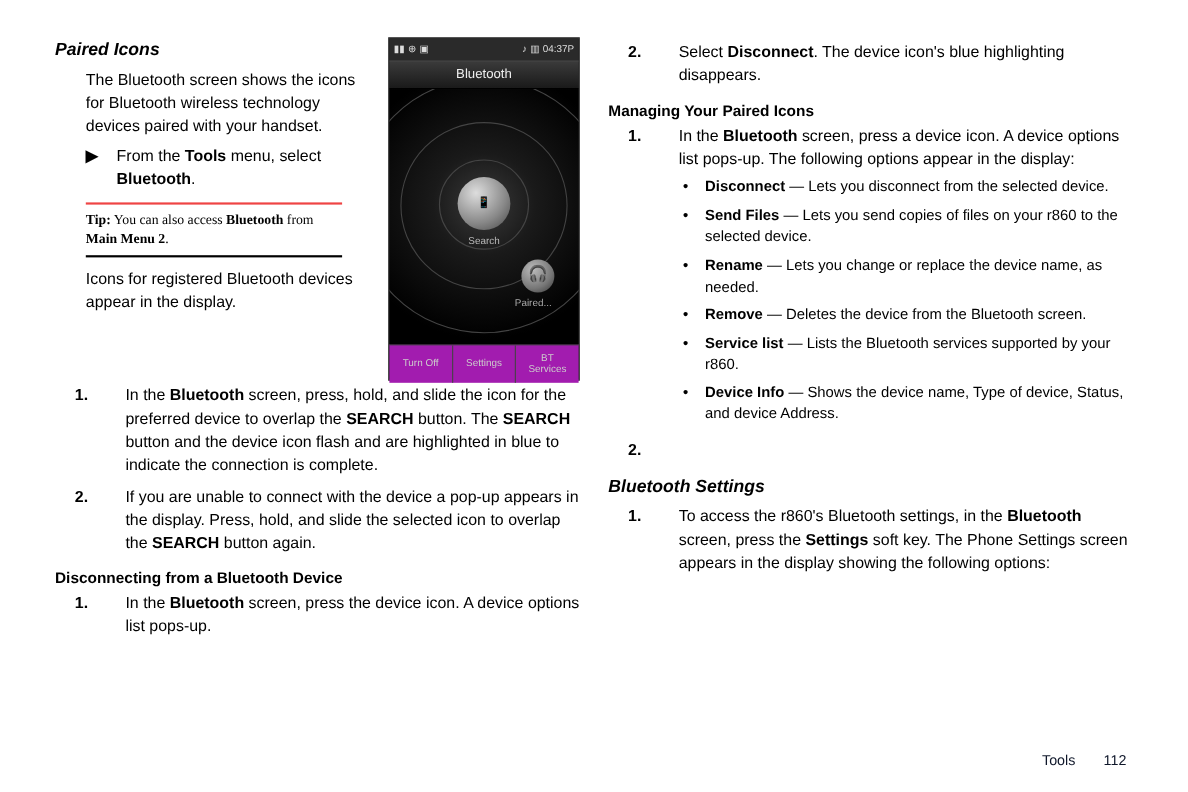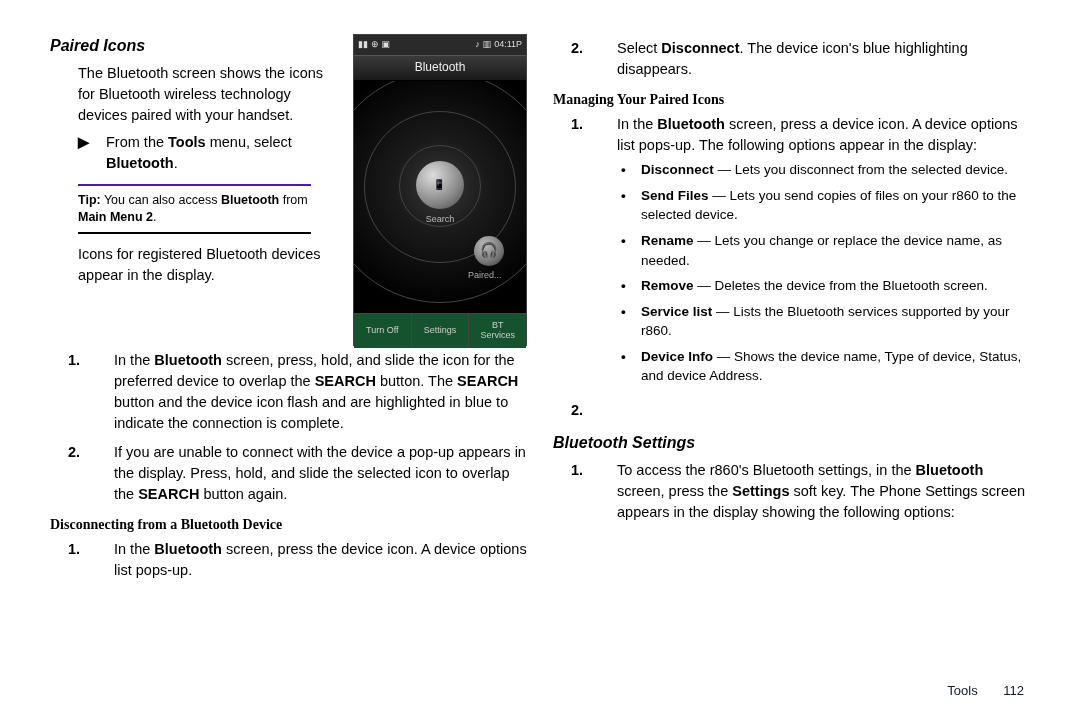--- a/index.html
+++ b/index.html
@@ -28,21 +28,21 @@
     font-style: italic;
     font-weight: bold;
     font-size: 16px;
     margin: 0 0 6px 0;
     font-family: Arial, Helvetica, sans-serif;
   }
   .subhead {
     font-weight: bold;
     font-size: 14px;
     margin: 10px 0 4px 0;
-    font-family: Liberation Serif, serif;
+    font-family: Liberation Sans, sans-serif;
   }
   .indent {
     margin-left: 28px;
   }
   .ol {
     list-style: none;
     padding: 0;
     margin: 4px 0 0 0;
   }
   .ol > li {
@@ -67,26 +67,27 @@
     margin-bottom: 6px;
     font-size: 13.5px;
   }
   .bullets > li::before {
     content: "•";
     min-width: 20px;
     padding-left: 4px;
     font-weight: bold;
   }
   .tip-box {
-    border-top: 2px solid #4c1d95;
+    border-top: 2px solid #ef4444;
     border-bottom: 2px solid #000;
     padding: 6px 0;
     margin: 10px 28px 10px 28px;
     font-size: 12.5px;
     line-height: 1.35;
+    font-family: Liberation Serif, serif;
   }
   .arrow-item {
     display: flex;
     margin: 6px 0 0 28px;
   }
   .arrow-item .arrow {
     min-width: 28px;
     font-weight: bold;
   }
   .top-row {
@@ -171,21 +172,21 @@
   }
   .sat-label {
     position: absolute;
     left: 114px; top: 188px;
     color: #aaa;
     font-size: 9px;
   }
   .softkeys {
     height: 34px;
     display: flex;
-    background: #14532d;
+    background: #a21caf;
     border-top: 1px solid #444;
   }
   .sk {
     flex: 1;
     color: #ccc;
     font-size: 9px;
     display: flex;
     align-items: center;
     justify-content: center;
     border-right: 1px solid #444;
@@ -231,21 +232,21 @@
       <div class="phone">
         <div class="statusbar">
           <div class="sb-left">
               <span>▮▮</span>
               <span>⊕</span>
               <span>▣</span>
             </div>
           <div class="sb-right">
               <span>♪</span>
               <span>▥</span>
-              <span>04:11P</span>
+              <span>04:37P</span>
             </div>
         </div>
         <div class="titlebar">Bluetooth</div>
         <div class="radar">
           <div class="ring r3"></div>
             <div class="ring r2"></div>
             <div class="ring r1"></div>
           <div class="center-icon">📱</div>
           <div class="center-label">Search</div>
           <div class="sat-icon">🎧</div>

